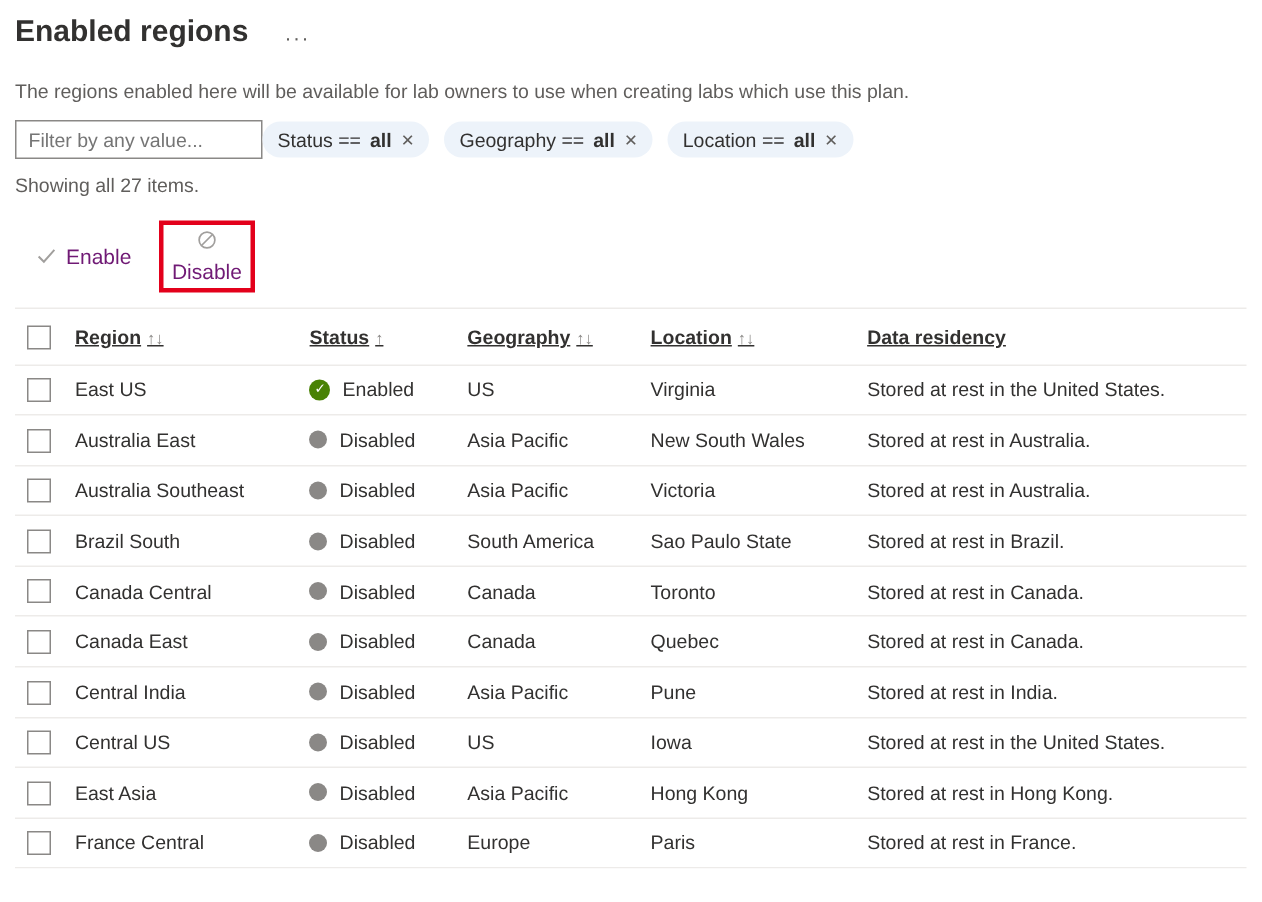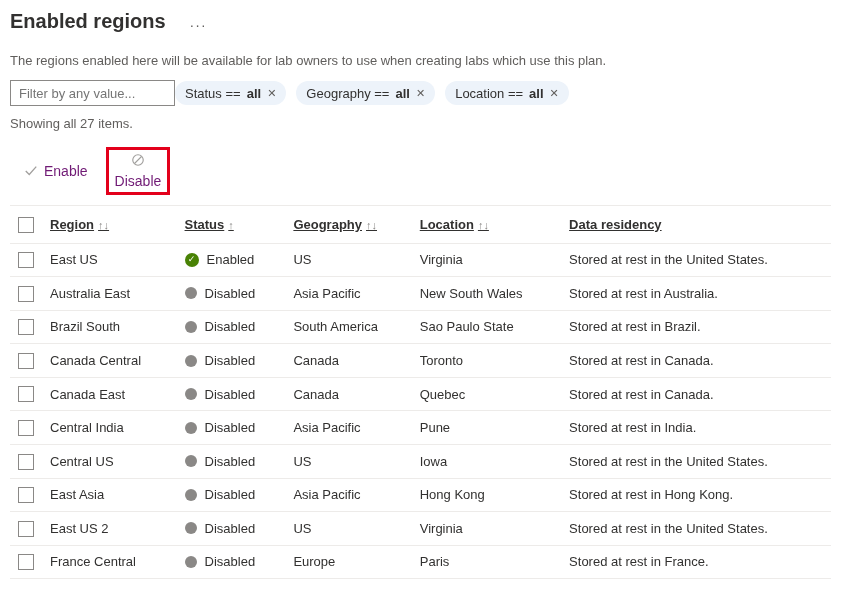--- a/index.html
+++ b/index.html
@@ -138,20 +138,33 @@
             <span class="dot-disabled"></span>
             <span>Disabled</span>
           </div>
         </td>
         <td>Asia Pacific</td>
         <td>New South Wales</td>
         <td>Stored at rest in Australia.</td>
       </tr>
       <tr>
         <td class="col-cb"><span class="cb"></span></td>
+        <td>Australia Southeast</td>
+        <td>
+          <div class="status-cell">
+            <span class="dot-disabled"></span>
+            <span>Disabled</span>
+          </div>
+        </td>
+        <td>Asia Pacific</td>
+        <td>Victoria</td>
+        <td>Stored at rest in Australia.</td>
+      </tr>
+      <tr>
+        <td class="col-cb"><span class="cb"></span></td>
         <td>Brazil South</td>
         <td>
           <div class="status-cell">
             <span class="dot-disabled"></span>
             <span>Disabled</span>
           </div>
         </td>
         <td>South America</td>
         <td>Sao Paulo State</td>
         <td>Stored at rest in Brazil.</td>
@@ -216,33 +229,20 @@
             <span class="dot-disabled"></span>
             <span>Disabled</span>
           </div>
         </td>
         <td>Asia Pacific</td>
         <td>Hong Kong</td>
         <td>Stored at rest in Hong Kong.</td>
       </tr>
       <tr>
         <td class="col-cb"><span class="cb"></span></td>
-        <td>East US 2</td>
-        <td>
-          <div class="status-cell">
-            <span class="dot-disabled"></span>
-            <span>Disabled</span>
-          </div>
-        </td>
-        <td>US</td>
-        <td>Virginia</td>
-        <td>Stored at rest in the United States.</td>
-      </tr>
-      <tr>
-        <td class="col-cb"><span class="cb"></span></td>
         <td>France Central</td>
         <td>
           <div class="status-cell">
             <span class="dot-disabled"></span>
             <span>Disabled</span>
           </div>
         </td>
         <td>Europe</td>
         <td>Paris</td>
         <td>Stored at rest in France.</td>

